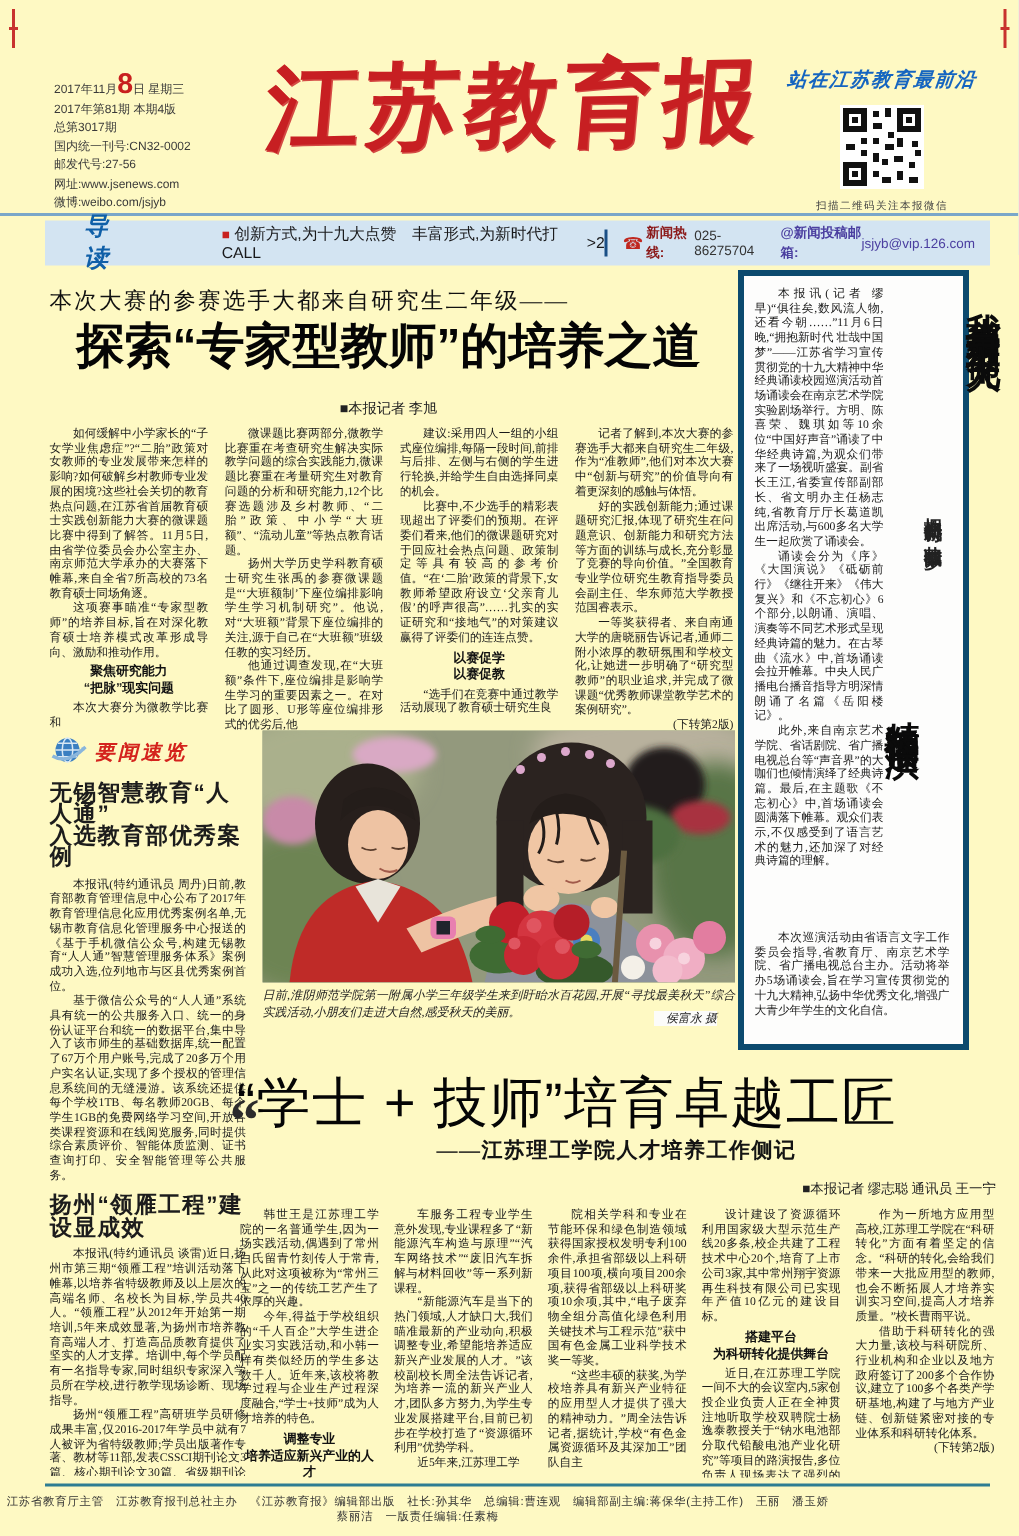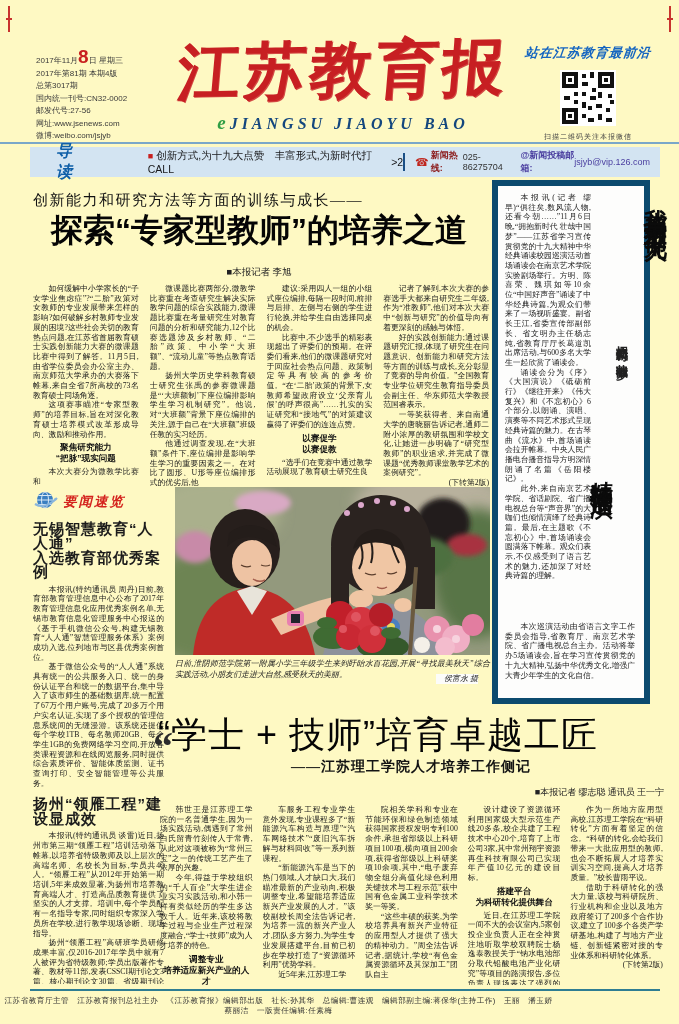--- a/index.html
+++ b/index.html
@@ -67,21 +67,21 @@
   .caption .credit{position:absolute;right:12px;bottom:1px;font-style:italic;background:#fcfcfa;
                    padding-left:8px;}
   
   .briefs{position:absolute;left:33px;top:490px;width:131px;height:494px;overflow:hidden;
           font-size:7.8px;line-height:9.7px;}
   .briefs-logo{display:flex;align-items:center;margin-bottom:6px;}
   .briefs-logo-text{color:#d4231d;font-size:13.5px;font-weight:900;font-style:italic;
                     letter-spacing:2px;margin-left:4px;font-family:"Liberation Sans",sans-serif;}
   
   .recital-box{position:absolute;left:492px;top:180px;width:146px;height:512px;
-               border:6px solid #0c4a6e;background:#fdfdfc;}
+               border:4px solid #0c4a6e;background:#fdfdfc;}
   .recital-top{position:absolute;left:7px;top:7px;width:86px;height:422px;overflow:hidden;
                font-size:7.8px;line-height:9.7px;}
   .recital-bottom{position:absolute;left:7px;top:436px;width:130px;height:68px;overflow:hidden;
                   font-size:7.8px;line-height:9.7px;}
   .vhead{position:absolute;writing-mode:vertical-rl;text-orientation:upright;font-weight:900;
          color:#0b0b0b;font-family:"Liberation Sans",sans-serif;}
   .vhead-main{font-size:23px;letter-spacing:3px;}
   #vhead1{left:641px;top:190px;height:294px;}
   #vhead2{left:587px;top:462px;height:156px;}
   #vkicker{left:613px;top:336px;height:142px;font-size:12px;font-weight:bold;letter-spacing:1px;
@@ -120,23 +120,20 @@
     <div><span>2017年11月</span><span class="day">8</span><span>日 星期三</span></div>
     <div>2017年第81期 本期4版</div>
     <div>总第3017期</div>
     <div>国内统一刊号:CN32-0002</div>
     <div>邮发代号:27-56</div>
     <div>网址:www.jsenews.com</div>
     <div>微博:weibo.com/jsjyb</div>
   </div>
 
   <div class="mast-title">江苏教育报</div>
-  <div class="mast-pinyin">
-    <span class="elogo">e</span><span>JIANGSU JIAOYU BAO</span>
-  </div>
 
   <div class="mast-right">
     <div class="mast-slogan">站在江苏教育最前沿</div>
     <div class="qr-wrap">
       <svg width="56" height="56" viewBox="0 0 56 56">
         <rect width="56" height="56" fill="#fff"></rect>
         <g fill="#111">
           <rect x="2" y="2" width="16" height="16"></rect>
             <rect x="38" y="2" width="16" height="16"></rect>
             <rect x="2" y="38" width="16" height="16"></rect>
@@ -180,21 +177,21 @@
     <span class="daodu-ref">&gt;2</span>
     <span class="daodu-right">
       <span class="hotline-icon">☎</span>
       <span class="hotline-label">新闻热线:</span>
       <span class="hotline-num">025-86275704</span>
       <span class="mail-label">@新闻投稿邮箱:</span>
       <span class="mail-val">jsjyb@vip.126.com</span>
     </span>
   </div>
 
-  <div class="lead-kicker">创新能力和研究方法等方面的训练与成长——</div>
+  <div class="lead-kicker">本次大赛的参赛选手大都来自研究生二年级——</div>
   <div class="lead-headline">探索“专家型教师”的培养之道</div>
   <div class="lead-byline">■本报记者 李旭</div>
   <div class="lead-cols">
     <div class="ncol">
         <div class="blk p">如何缓解中小学家长的“子女学业焦虑症”?“二胎”政策对女教师的专业发展带来怎样的影响?如何破解乡村教师专业发展的困境?这些社会关切的教育热点问题,在江苏省首届教育硕士实践创新能力大赛的微课题比赛中得到了解答。11月5日,由省学位委员会办公室主办、南京师范大学承办的大赛落下帷幕,来自全省7所高校的73名教育硕士同场角逐。</div>
         <div class="blk p">这项赛事瞄准“专家型教师”的培养目标,旨在对深化教育硕士培养模式改革形成导向、激励和推动作用。</div>
         <div class="blk sub">聚焦研究能力
 “把脉”现实问题</div>
         <div class="blk p">本次大赛分为微教学比赛和</div>
       </div>

